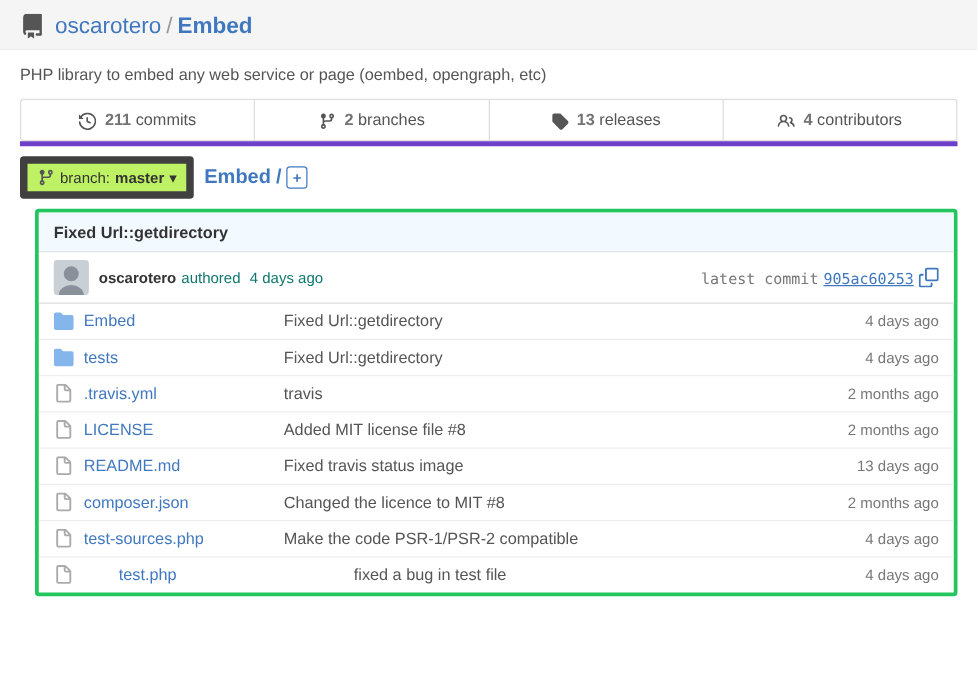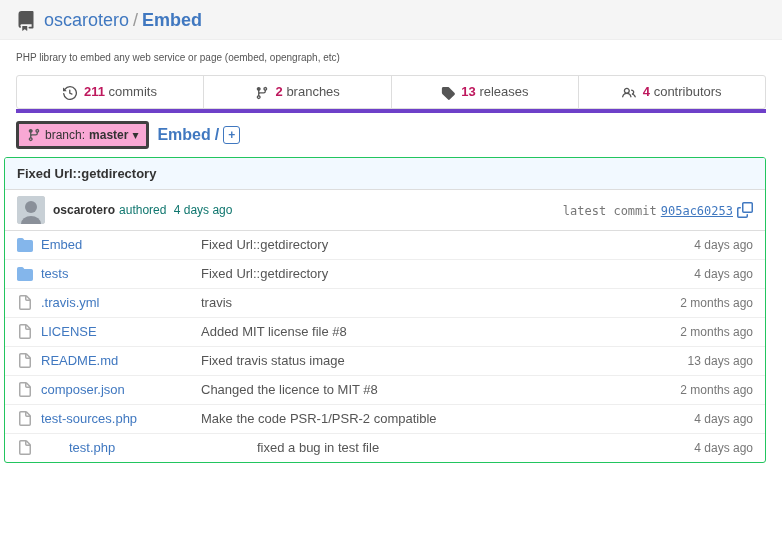--- a/index.html
+++ b/index.html
@@ -47,21 +47,21 @@
     }
     .watermark {
       margin-left: auto;
       font-size: 10px;
       color: #999;
     }
 
     
     .repo-description {
       padding: 12px 16px;
-      font-size: 10px;
+      font-size: 13px;
       color: #555;
     }
 
     
     .stats-bar {
       display: flex;
       border: 1px solid #ddd;
       border-radius: 3px;
       margin: 0 16px;
       overflow: hidden;
@@ -71,65 +71,65 @@
       text-align: center;
       padding: 8px 4px;
       border-right: 1px solid #ddd;
       font-size: 13px;
       color: #555;
       cursor: pointer;
     }
     .stat-item:last-child { border-right: none; }
     .stat-item .count {
       font-weight: bold;
-      color: #be185d;
+      color: #737373;
     }
     .stat-item svg { margin-right: 4px; }
 
     
     .accent-bar {
       height: 4px;
       background: #6e40c9;
       margin: 0 16px;
     }
 
     
     .branch-bar {
       display: flex;
       align-items: center;
       padding: 8px 16px;
       gap: 8px;
     }
     .branch-toggle-btn {
       display: flex;
       align-items: center;
-      background: #f9a8d4;
-      border: 3px solid #404040;
+      background: #bef264;
+      border: 6px solid #404040;
       border-radius: 3px;
       padding: 4px 8px;
       cursor: pointer;
       font-size: 12px;
       color: #333;
       gap: 4px;
     }
     .branch-toggle-btn svg { width:14px; height:14px; }
     .path-display {
       display: flex;
       align-items: center;
       font-size: 16px;
       font-weight: bold;
       color: #4078c0;
       gap: 4px;
     }
     .path-display a { color: #4078c0; text-decoration: none; }
 
     
     .file-table-container {
-      margin: 0 16px 16px 4px;
-      border: 1px solid #22c55e;
+      margin: 0 16px 16px 28px;
+      border: 3px solid #22c55e;
       border-radius: 3px;
       overflow: hidden;
     }
     .commit-header {
       background: #f2f9ff;
       padding: 8px 12px;
       font-weight: bold;
       font-size: 13px;
       border-bottom: 1px solid #ddd;
     }

